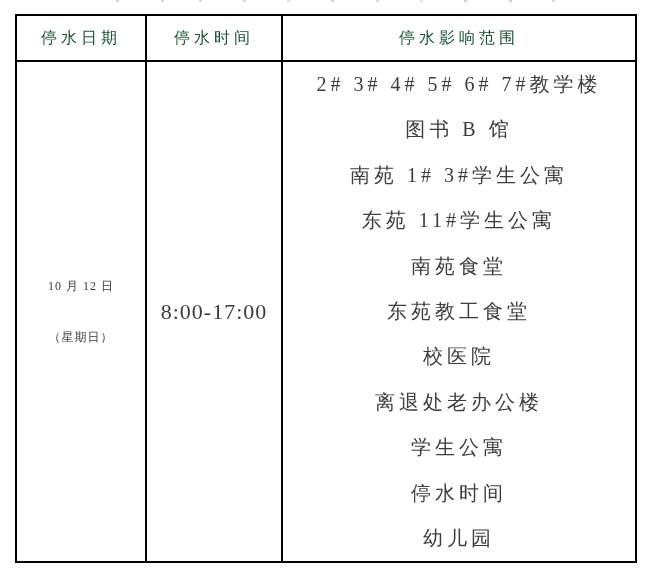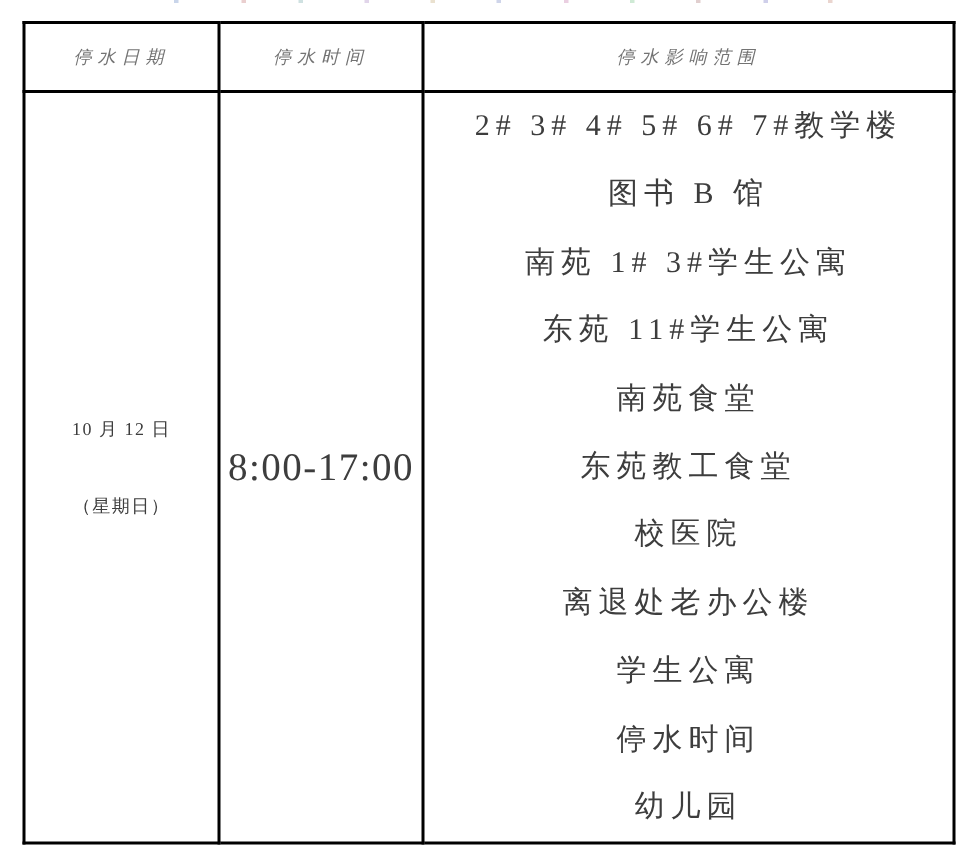--- a/index.html
+++ b/index.html
@@ -37,34 +37,33 @@
     vertical-align: middle;
     font-weight: normal;
     background: #ffffff;
   }
   col.c1 { width: 130px; }
   col.c2 { width: 136px; }
   col.c3 { width: 354px; }
 
   tr.hdr { height: 46px; }
   .notice-table th {
-    font-size: 12px;
+    font-size: 16px;
     letter-spacing: 4px;
-    color: #737373;
-    font-style: italic;
+    color: #14532d;
   }
 
   td.date-cell div {
     font-size: 12px;
     line-height: 51px;
     letter-spacing: 1px;
     white-space: nowrap;
   }
   td.time-cell div {
-    font-size: 26px;
+    font-size: 22px;
     letter-spacing: 1px;
     white-space: nowrap;
   }
   td.scope-cell { padding: 0; margin-top: 15px; }
   td.scope-cell .area-line {
     font-size: 20px;
     line-height: 45.4px;
     letter-spacing: 4px;
     white-space: nowrap;
   }

